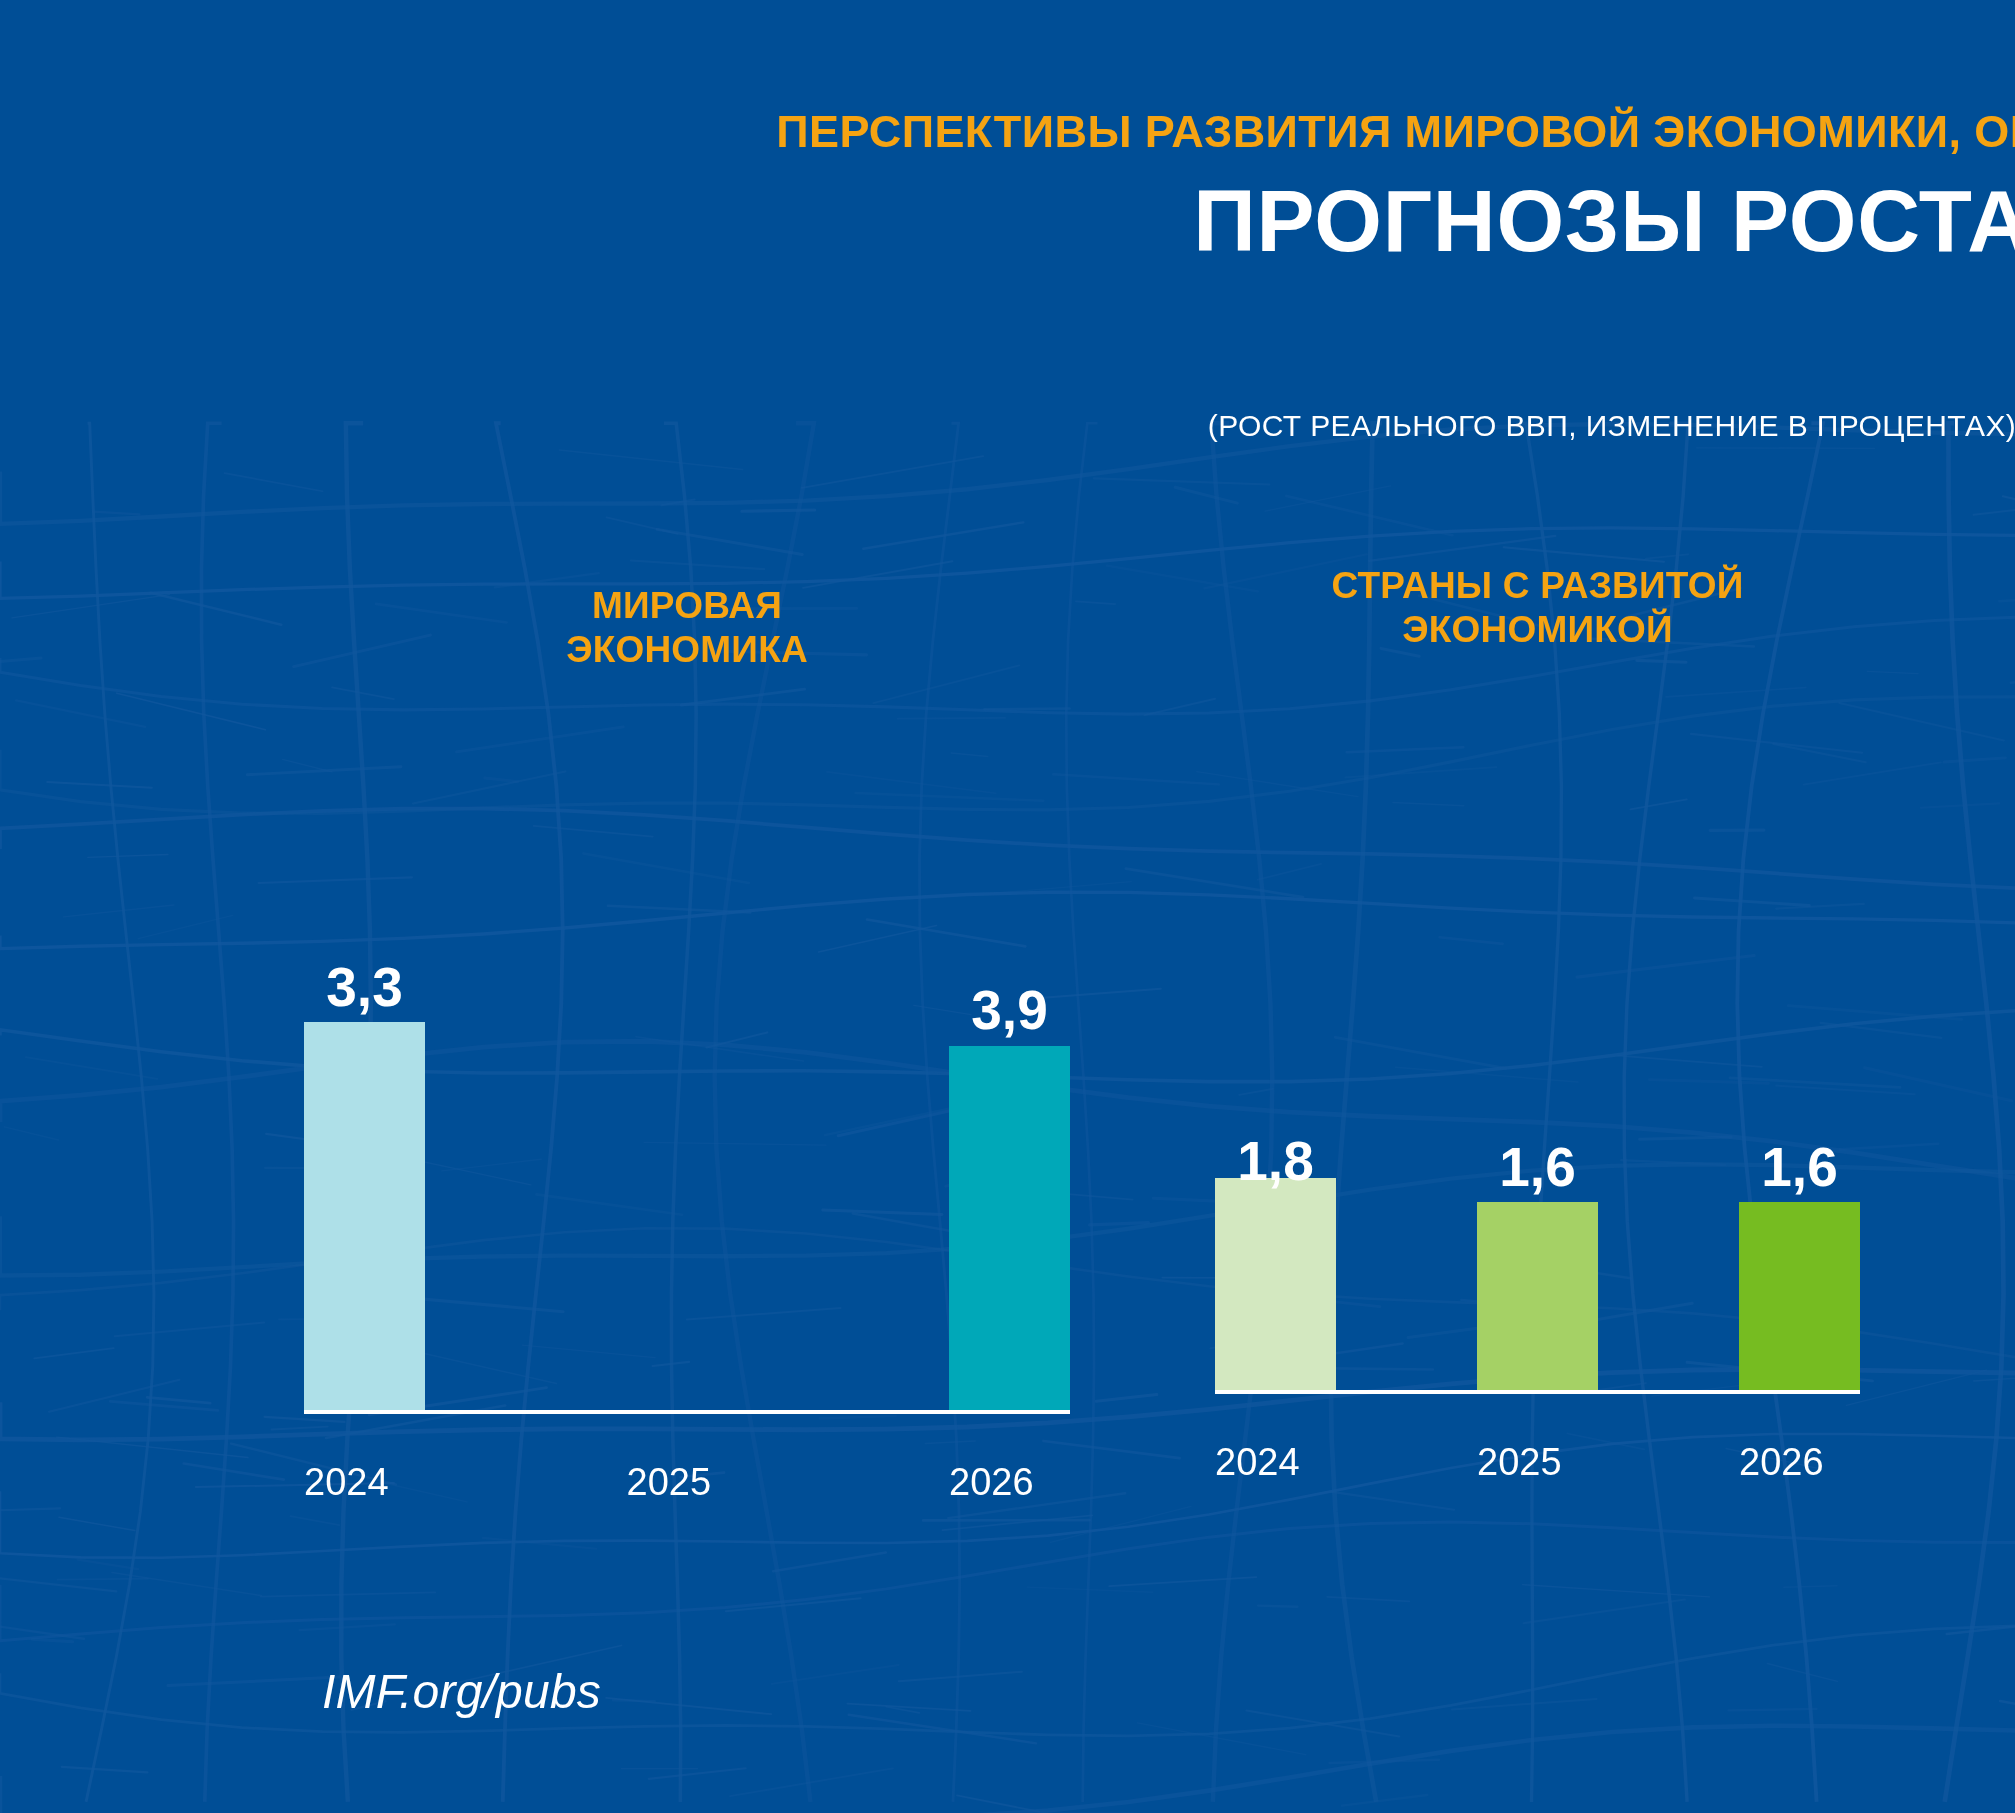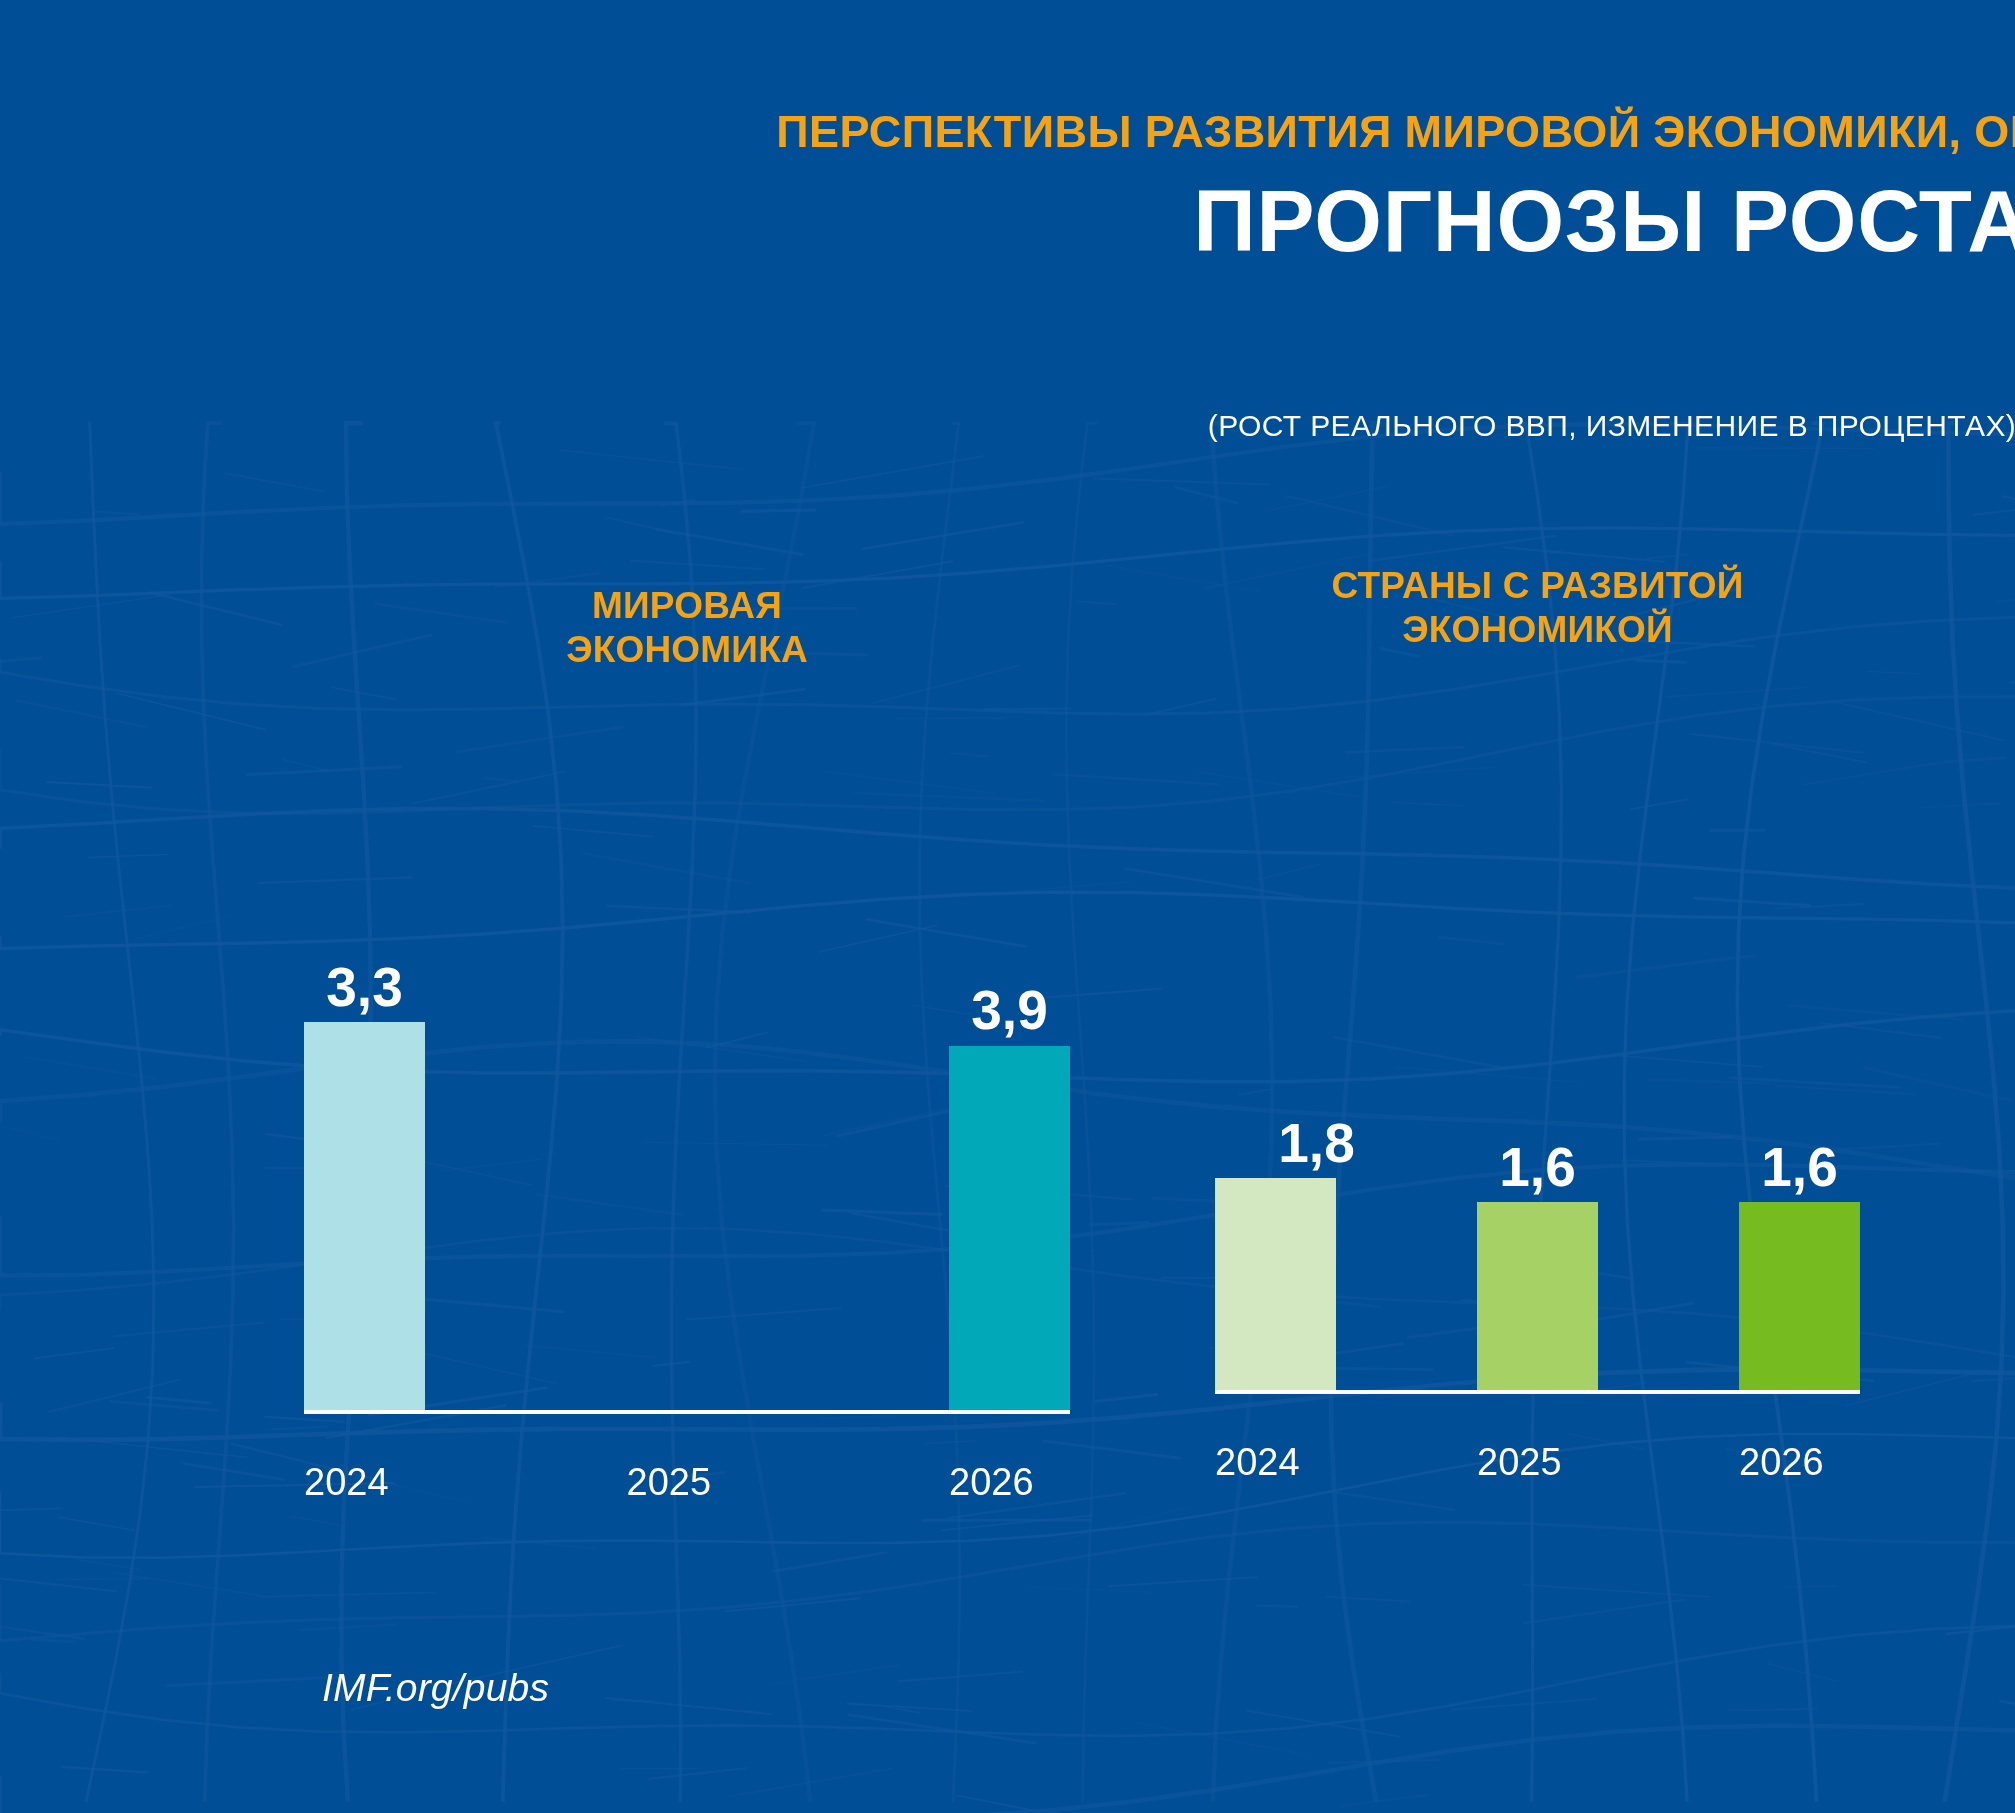--- a/index.html
+++ b/index.html
@@ -147,21 +147,21 @@
     line-height: 1;
     white-space: nowrap;
   }
 
   
   .footer {
     position: absolute;
     left: 322px;
     top: 1668px;
     color: #ffffff;
-    font-size: 39px;
+    font-size: 48px;
     font-weight: normal;
     font-style: italic;
     letter-spacing: 0.2px;
     line-height: 1;
     white-space: nowrap;
   }
 </style>
 </head>
 <body>
 
@@ -559,21 +559,21 @@
       <div class="year-label">2026</div>
     </div>
   </div>
 
   <div class="group" style="left:1215px; width:645px;">
     <div class="group-title">СТРАНЫ С РАЗВИТОЙ
 ЭКОНОМИКОЙ</div>
     <div class="plot">
       <div class="bars">
         <div class="bar-col">
-          <span class="bar-value" style="bottom: 219px; margin-left: 41px;">1,8</span>
+          <span class="bar-value" style="bottom: 201px;">1,8</span>
           <div class="bar-rect" style="height: 212px; background: rgb(211, 232, 192);"></div>
         </div>
         <div class="bar-col">
           <span class="bar-value" style="bottom: 195px;">1,6</span>
           <div class="bar-rect" style="height: 188px; background: rgb(165, 209, 101);"></div>
         </div>
         <div class="bar-col">
           <span class="bar-value" style="bottom: 195px;">1,6</span>
           <div class="bar-rect" style="height: 188px; background: rgb(118, 188, 33);"></div>
         </div>

